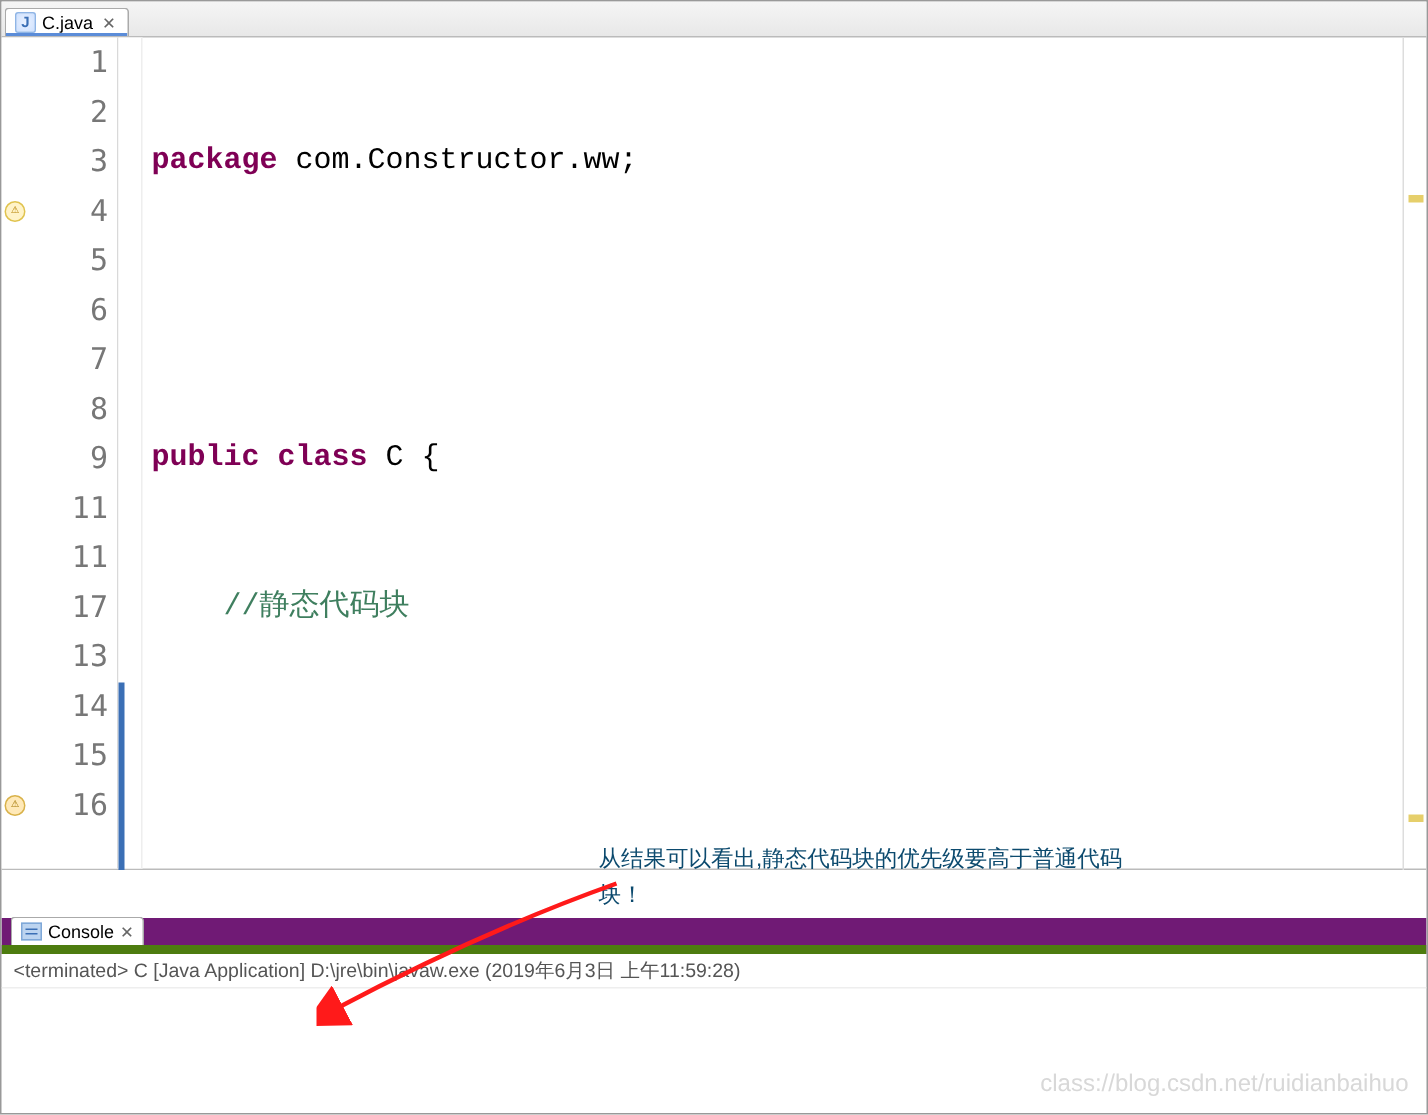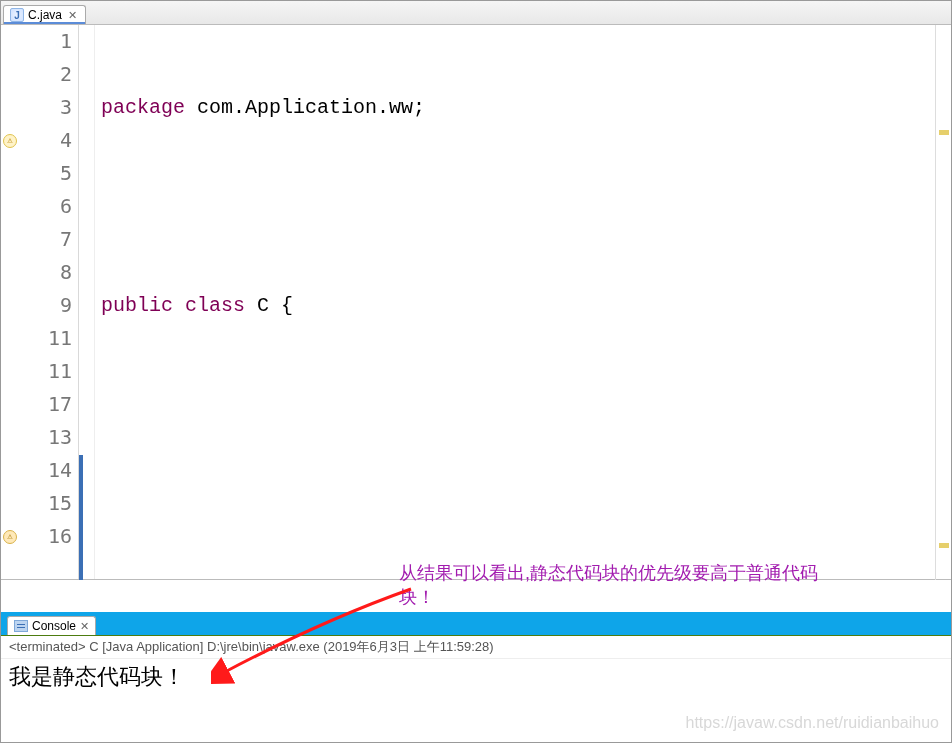--- a/index.html
+++ b/index.html
@@ -88,44 +88,44 @@
     flex: 1;
     font-family: Consolas, "Courier New", monospace;
     font-size: 20px;
     line-height: 33px;
     padding-left: 6px;
     position: relative;
     white-space: pre;
     overflow: hidden;
   }
   .code .row { height: 33px; }
-  .kw { color:#7f0055; font-weight:normal; }
+  .kw { color:#7f0055; font-weight:bold; }
   .cm { color:#3f7f5f; }
   .pl { color:#000; }
   .annotation {
     position:absolute;
     right:12px;
     top:560px;
     width:540px;
-    color:#a21caf;
-    font-size:18px;
+    color:#0c4a6e;
+    font-size:15px;
     line-height:24px;
     text-align:left;
     pointer-events:none;
   }
   svg.arrow {
     position:absolute;
     pointer-events:none;
   }
   .console-tab {
     height:24px;
-    border-bottom:1px solid #4d7c0f;
+    border-bottom:6px solid #4d7c0f;
     display:flex;align-items:flex-end;
     padding-left:6px;
-    background:#0ea5e9;
+    background:#701a75;
     margin-top:32px;
   }
   .console-tab .ctab {
     display:flex;align-items:center;gap:4px;
     background:#fff;
     border:1px solid #aaa;border-bottom:none;
     border-radius:3px 3px 0 0;
     padding:2px 6px;
     font-size:12px;
   }
@@ -196,23 +196,24 @@
     <div class="ln"><span>14</span></div>
     <div class="ln"><span>15</span></div>
     <div class="ln"><span class="badge warn2">⚠</span><span>16</span></div>
   </div>
 
   <div class="ruler">
     <div class="blue-bar" style="top:430px;height:125px"></div>
   </div>
 
   <div class="code">
-    <div class="row"><span class="kw">package</span><span class="pl"> com.Application.ww;</span></div>
+    <div class="row"><span class="kw">package</span><span class="pl"> com.Constructor.ww;</span></div>
     <div class="row"></div>
     <div class="row"><span class="kw">public</span> <span class="kw">class</span><span class="pl"> C {</span></div>
+    <div class="row">    <span class="cm">//静态代码块</span></div>
     
     
     
     
     
     
     
     
     
     
@@ -240,16 +241,15 @@
 
 <div class="console-tab">
   <div class="ctab">
     <span class="cicon"></span>
     <span>Console</span>
     <span class="close-x">✕</span>
   </div>
 </div>
 <div class="status-line">&lt;terminated&gt; C [Java Application] D:\jre\bin\javaw.exe (2019年6月3日 上午11:59:28)</div>
 <div class="console-out">
-  <div>我是静态代码块！</div>
-</div>
-
-<div class="watermark">https://javaw.csdn.net/ruidianbaihuo</div>
+</div>
+
+<div class="watermark">class://blog.csdn.net/ruidianbaihuo</div>
 
 </body></html>

